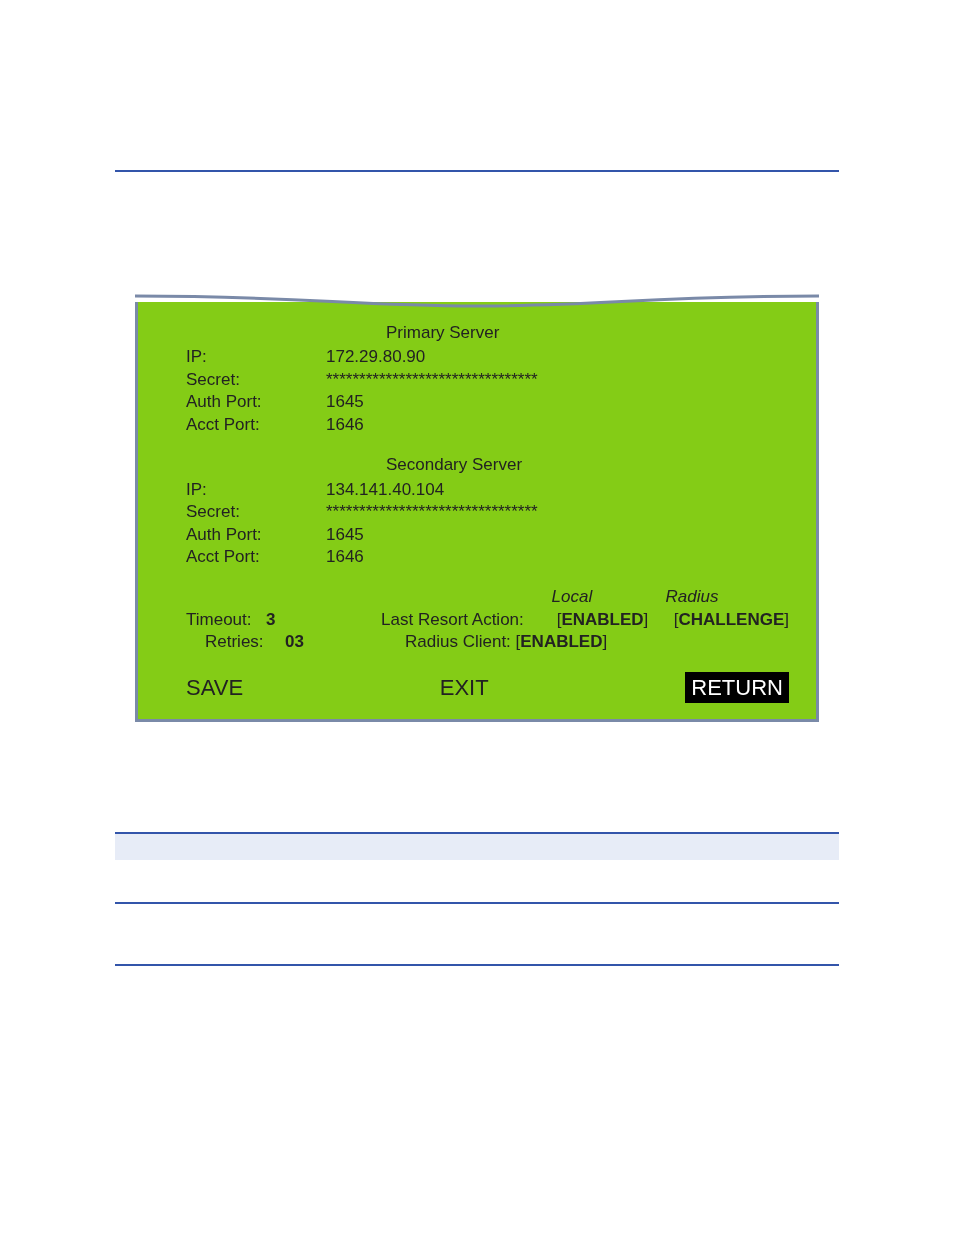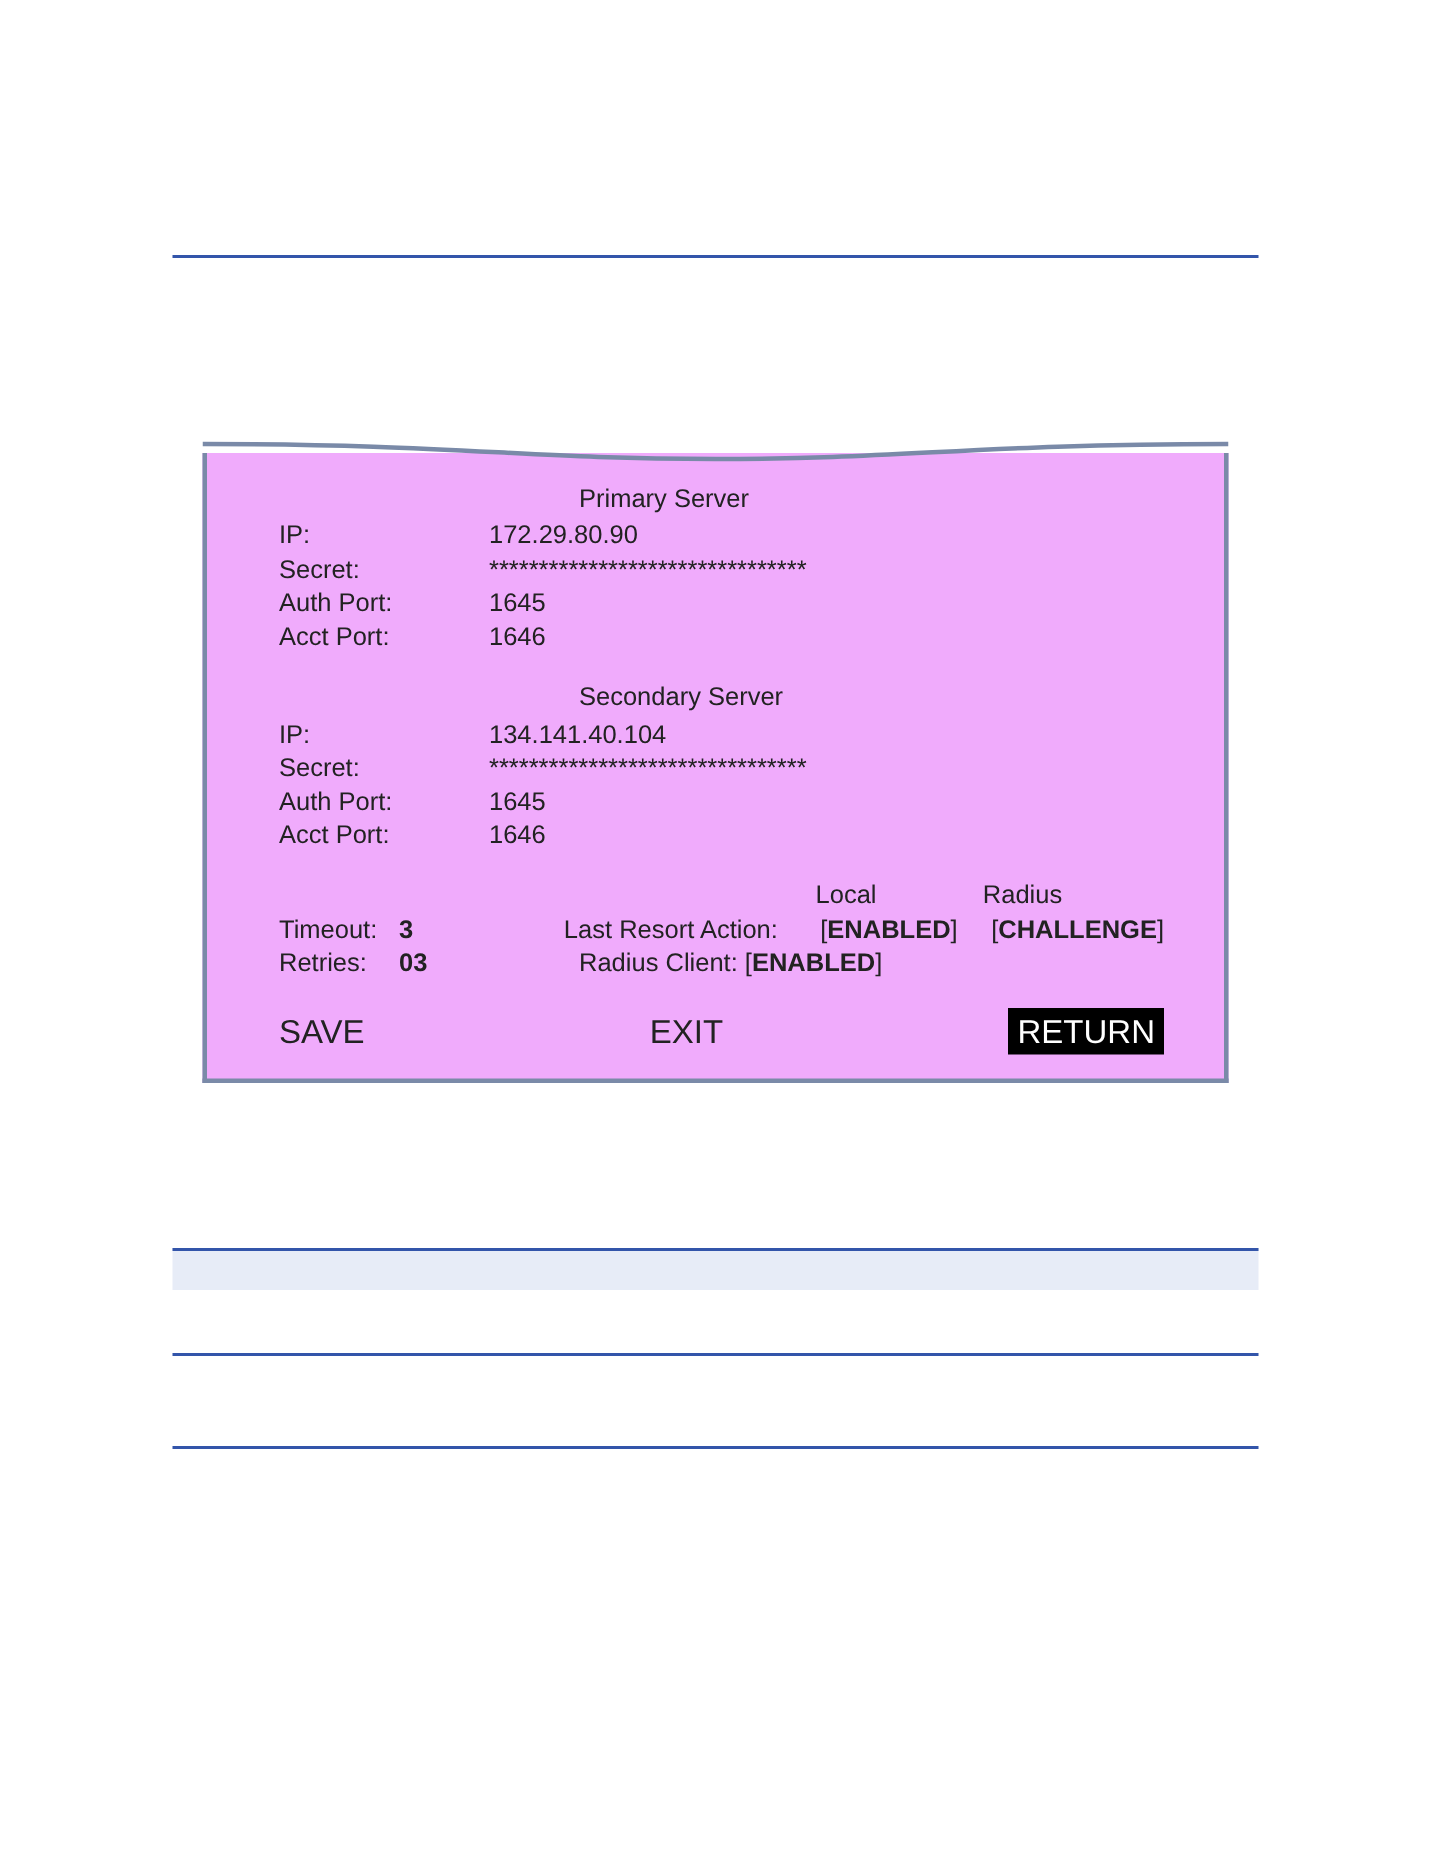--- a/index.html
+++ b/index.html
@@ -16,24 +16,24 @@
   }
   .header-bar {
     height: 2px;
     background: #3355aa;
     margin-top: 80px;
     margin-bottom: 40px;
   }
   .screenshot-frame {
     border: 3px solid #7a8aa8;
     border-top: none;
-    background: #f0abfc;
+    background: #84cc16;
     position: relative;
     margin: 130px 20px 0 20px;
-    padding: 20px 40px 16px 48px;
+    padding: 20px 27px 16px 48px;
     font-size: 17px;
     line-height: 1.32;
     color: #222;
   }
   .screenshot-frame::before {
     content: "";
     position: absolute;
     top: -6px;
     left: -3px;
     right: -3px;
@@ -54,33 +54,33 @@
     height: 14px;
     overflow: visible;
   }
   .wave-top svg { width: 100%; height: 14px; display: block; }
   .server-block { margin-bottom: 18px; }
   .server-heading { text-align: left; padding-left: 200px; margin-bottom: 2px; }
   .row { display: flex; }
   .lbl { width: 140px; flex: 0 0 140px; }
   .val { flex: 1; font-weight: normal; }
   .options-area { margin-top: 16px; }
-  .opts-hdr { display: flex; padding-left: 0; }
+  .opts-hdr { display: flex; padding-left: 0; font-style: italic; }
   .opts-hdr .spacer1 { width: 200px; }
   .opts-hdr .spacer2 { width: 185px; }
   .opts-hdr .colh { width: 120px; text-align: left; }
   .opts-hdr .colh.r { width: 130px; }
   .opt-row1 { display: flex; align-items: baseline; }
   .opt-row1 .left { width: 200px; display:flex; }
   .opt-row1 .left .l1 { width: 80px; }
   .opt-row1 .lra-label { width: 180px; }
   .opt-row1 .act1 { width: 120px; font-weight: normal; }
   .opt-row1 .act1 b, .opt-row1 .act2 b { font-weight: bold; }
   .opt-row2 { display: flex; }
-  .opt-row2 .left { width: 200px; display:flex; }
+  .opt-row2 .left { width: 200px; display:flex;margin-left:19px; }
   .opt-row2 .left .l1 { width: 80px; }
   .opt-row2 .rc-label { width: 300px; }
   .footer-cmds {
     display: flex;
     justify-content: space-between;
     align-items: center;
     margin-top: 18px;
     padding: 0 0 0 0;
   }
   .footer-cmds .cmd { font-size: 22px; }

